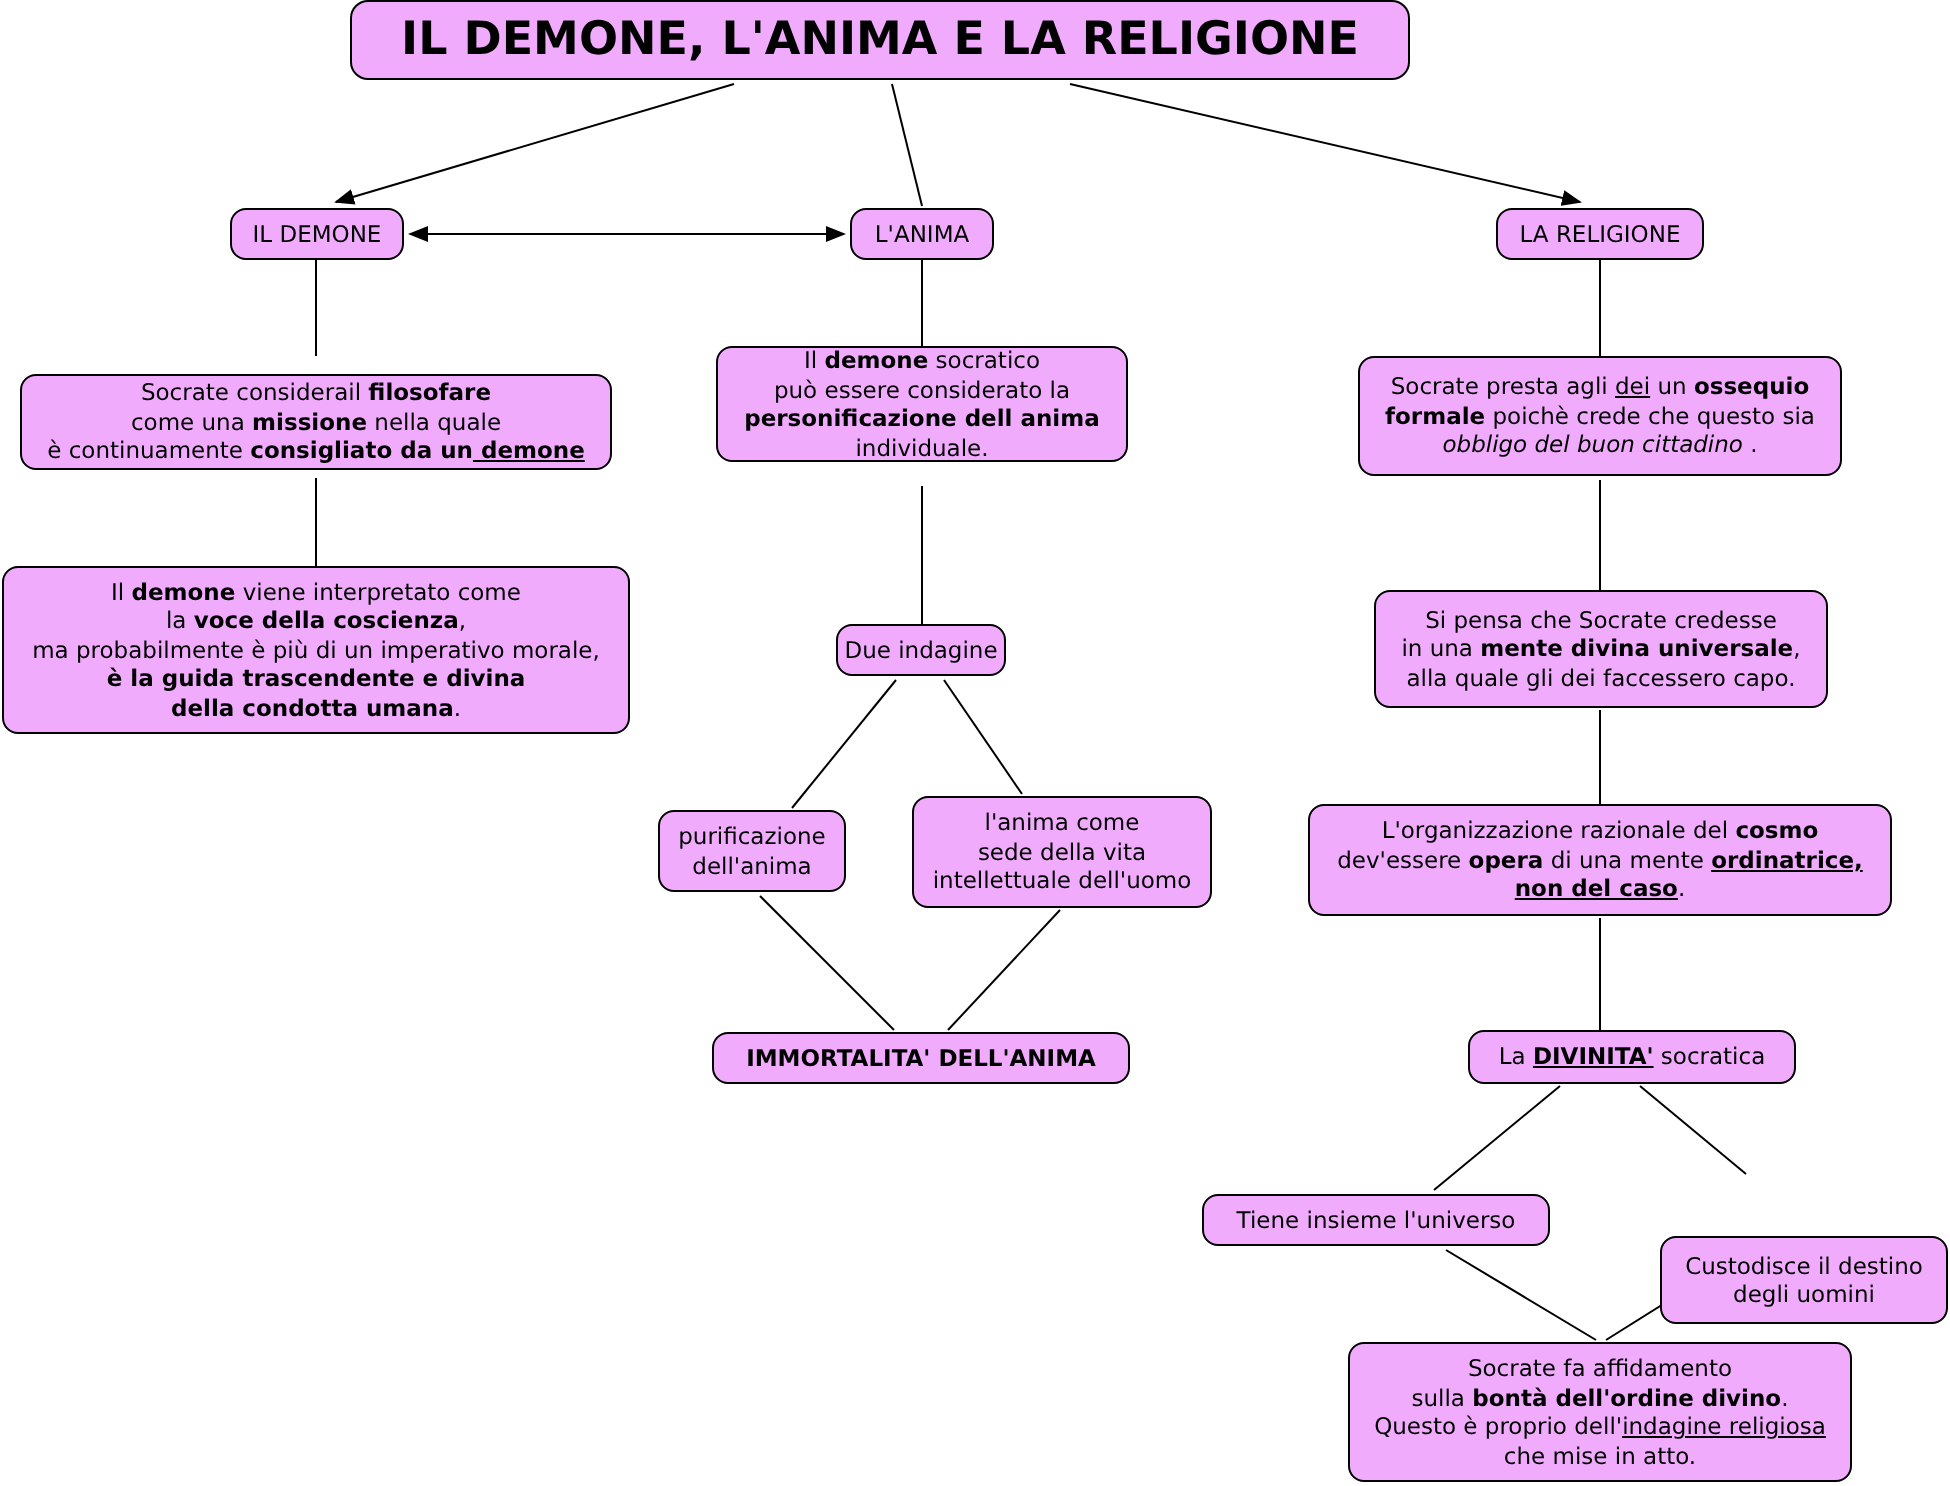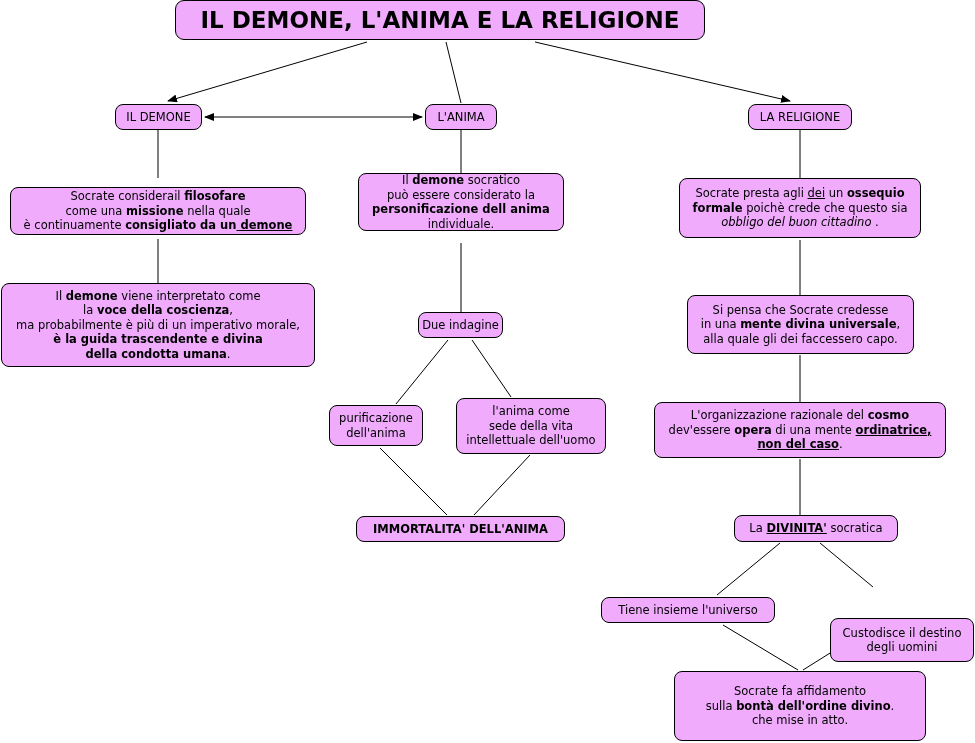--- a/index.html
+++ b/index.html
@@ -122,14 +122,15 @@
 <div class="node" style="left:601px;top:597px;width:174px;height:26px;">
     <div class="ln"><span>Tiene insieme l'universo</span></div>
   </div>
 <div class="node" style="left:830px;top:588px;width:144px;height:44px;margin-top:30px;">
     <div class="ln"><span>Custodisce il destino</span></div>
     <div class="ln"><span>degli uomini</span></div>
   </div>
 <div class="node" style="left:674px;top:671px;width:252px;height:70px;">
     <div class="ln"><span>Socrate fa affidamento</span></div>
     <div class="ln"><span>sulla </span><b>bontà dell'ordine divino</b><span>.</span></div>
+    <div class="ln"><span>Questo è proprio dell'</span><span><u>indagine religiosa</u></span></div>
     <div class="ln"><span>che mise in atto.</span></div>
   </div>
 
 </body></html>

